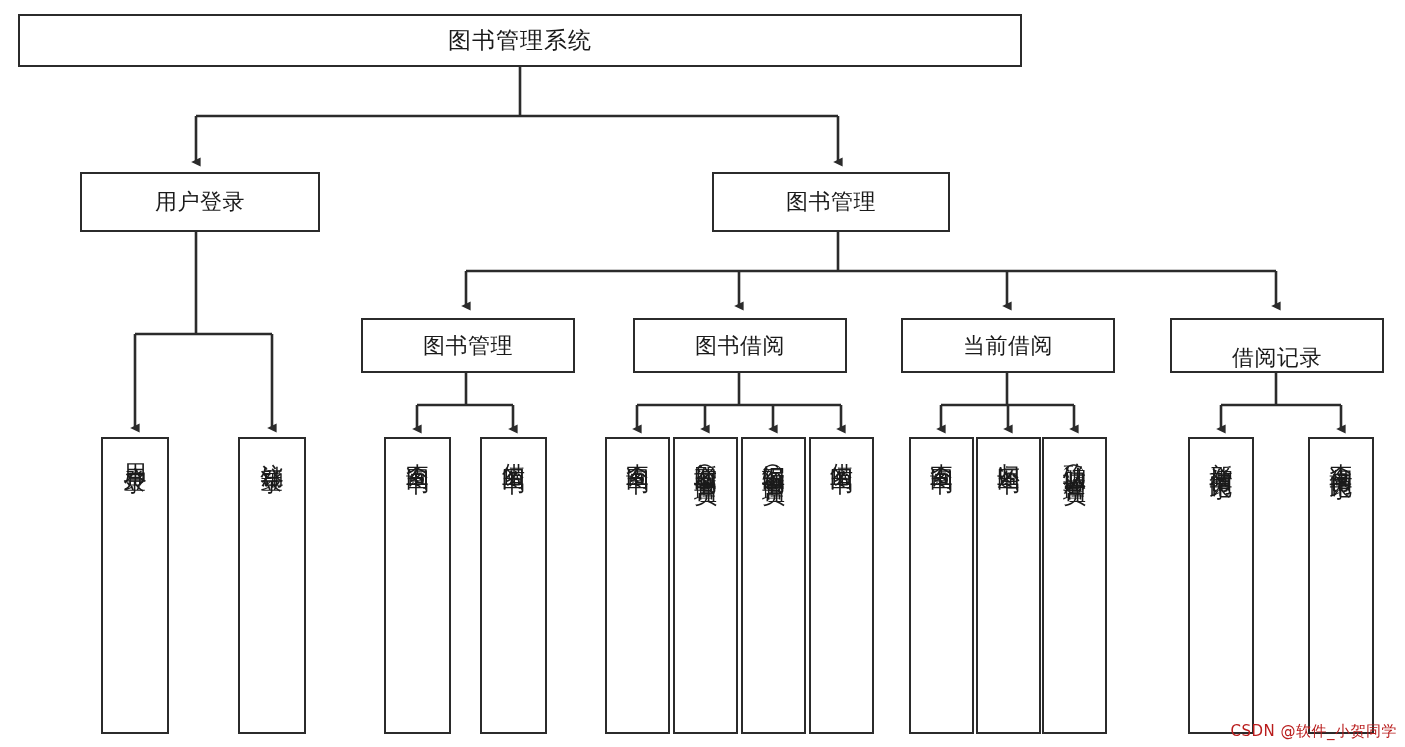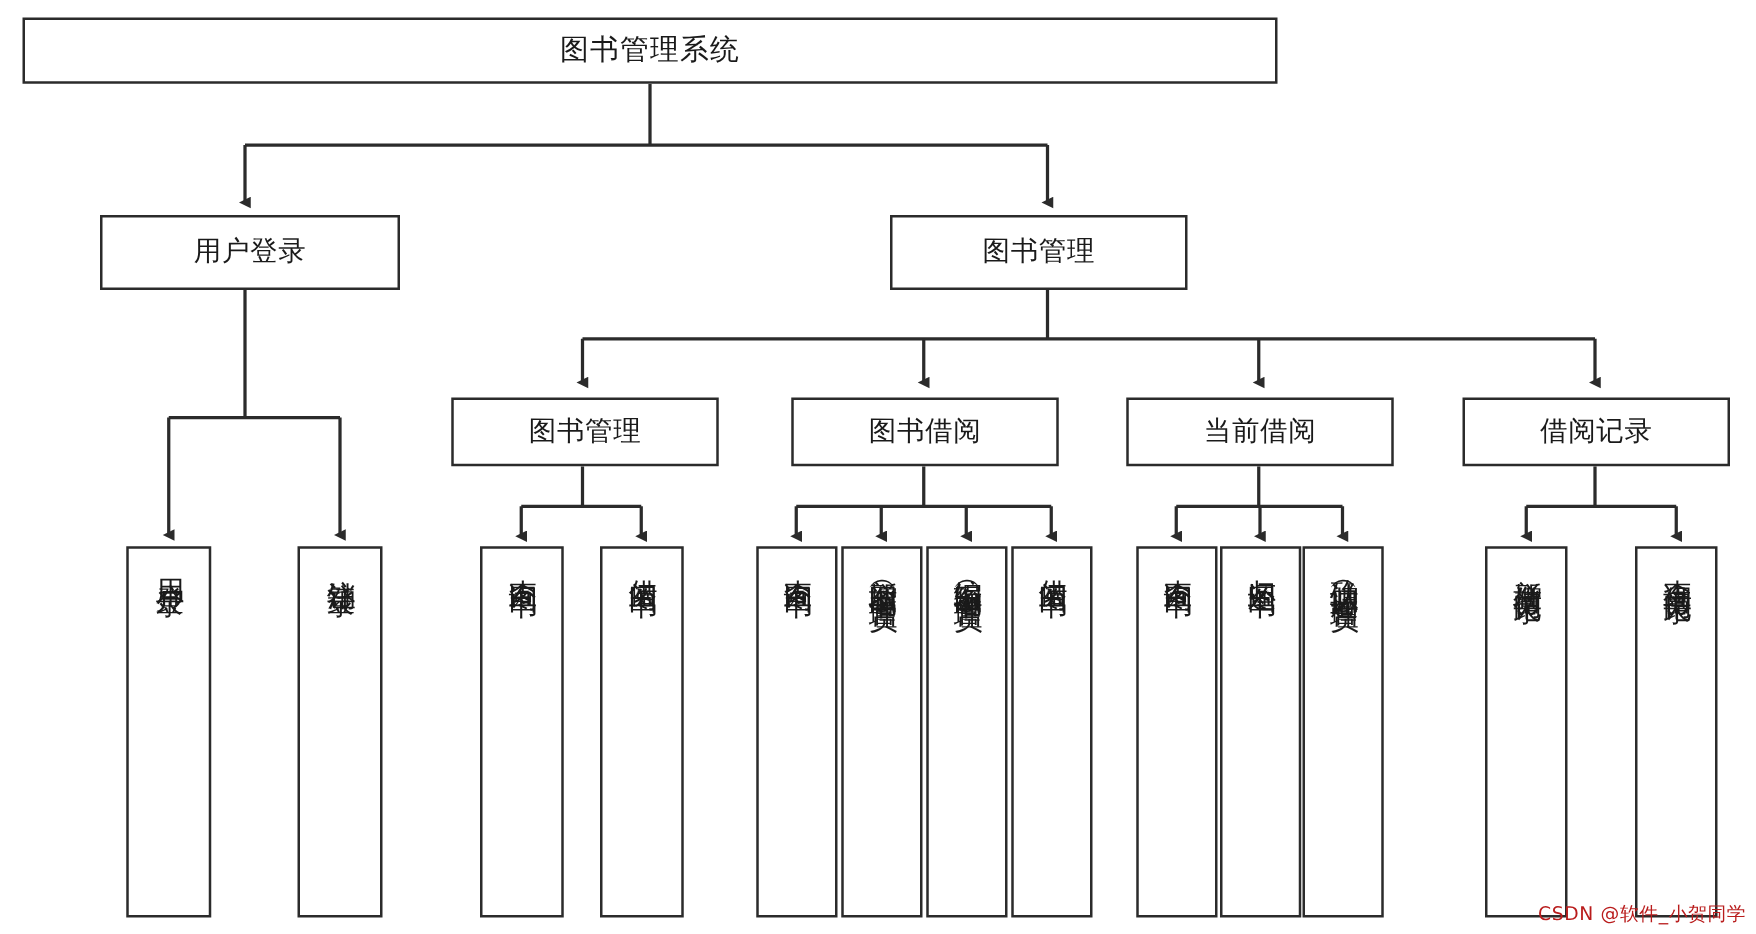--- a/index.html
+++ b/index.html
@@ -141,21 +141,21 @@
 
   <div class="node horizontal" style="left:361px; top:318px; width:214px; height:55px;">
     <span class="node-label">图书管理</span>
   </div>
   <div class="node horizontal" style="left:901px; top:318px; width:214px; height:55px;">
     <span class="node-label">当前借阅</span>
   </div>
   <div class="node horizontal" style="left:633px; top:318px; width:214px; height:55px;">
     <span class="node-label">图书借阅</span>
   </div>
-  <div class="node horizontal" style="left:1170px; top:318px; width:214px; height:55px;">
+  <div class="node horizontal" style="left:1170px; top:318px; width:214px; height:55px;align-items:flex-end;">
     <span class="node-label">借阅记录</span>
   </div>
 
   <div class="node vertical" style="left:101px; top:437px; width:68px; height:297px;">
     <span class="node-label">用户登录</span>
   </div>
   <div class="node vertical" style="left:238px; top:437px; width:68px; height:297px;">
     <span class="node-label">注销登录</span>
   </div>
 

